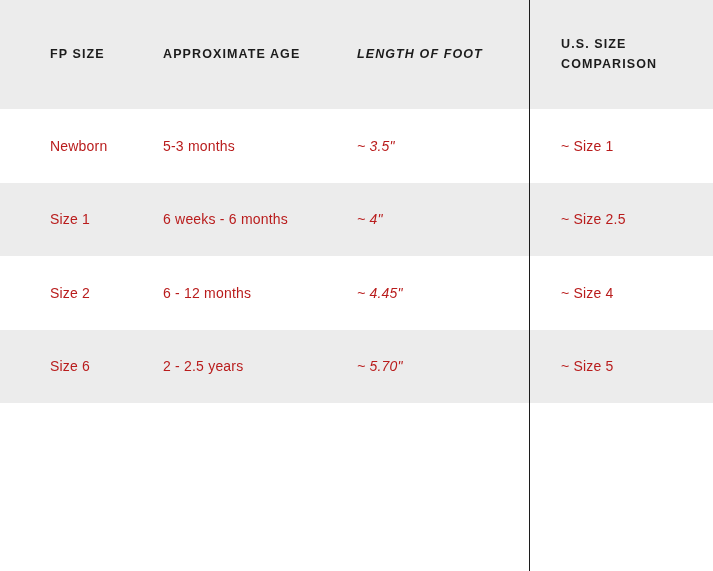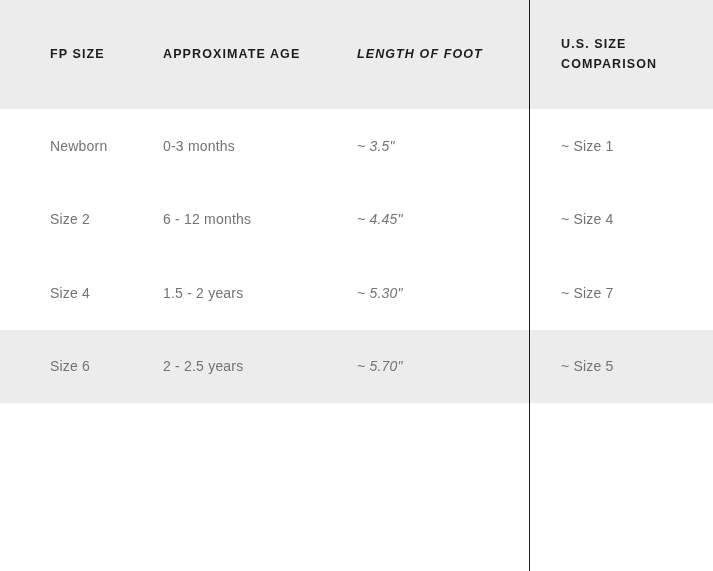--- a/index.html
+++ b/index.html
@@ -47,21 +47,21 @@
     display: block;
     line-height: 1.55;
   }
   .chart-table tbody td {
     height: 73.5px;
     vertical-align: middle;
     text-align: left;
     font-size: 14px;
     font-weight: normal;
     letter-spacing: 0.2px;
-    color: #737373;
+    color: #b91c1c;
     border: none;
     padding: 0;
   }
   .chart-table tbody tr.odd td { background: #ffffff; }
   .chart-table tbody tr.even td { background: #ececec; }
 
   
   .pad0 { padding-left: 50px !important; }
   .pad1 { padding-left: 50px !important; margin-top: 40px; }
   .pad2 { padding-left: 50px !important; font-style: italic; }
@@ -103,35 +103,35 @@
         </th>
         <th class="pad3">
           <span class="hdr">U.S. SIZE</span>
           <span class="hdr">COMPARISON</span>
         </th>
       </tr>
     </thead>
     <tbody>
       <tr class="odd">
         <td class="pad0">Newborn</td>
-        <td class="pad1">0-3 months</td>
+        <td class="pad1">5-3 months</td>
         <td class="pad2">~ 3.5"</td>
         <td class="pad3">~ Size 1</td>
+      </tr>
+      <tr class="even">
+        <td class="pad0">Size 1</td>
+        <td class="pad1">6 weeks - 6 months</td>
+        <td class="pad2">~ 4"</td>
+        <td class="pad3">~ Size 2.5</td>
       </tr>
       <tr class="odd">
         <td class="pad0">Size 2</td>
         <td class="pad1">6 - 12 months</td>
         <td class="pad2">~ 4.45"</td>
         <td class="pad3">~ Size 4</td>
-      </tr>
-      <tr class="odd">
-        <td class="pad0">Size 4</td>
-        <td class="pad1">1.5 - 2 years</td>
-        <td class="pad2">~ 5.30"</td>
-        <td class="pad3">~ Size 7</td>
       </tr>
       <tr class="even">
         <td class="pad0">Size 6</td>
         <td class="pad1">2 - 2.5 years</td>
         <td class="pad2">~ 5.70"</td>
         <td class="pad3">~ Size 5</td>
       </tr>
     </tbody>
   </table>
 

